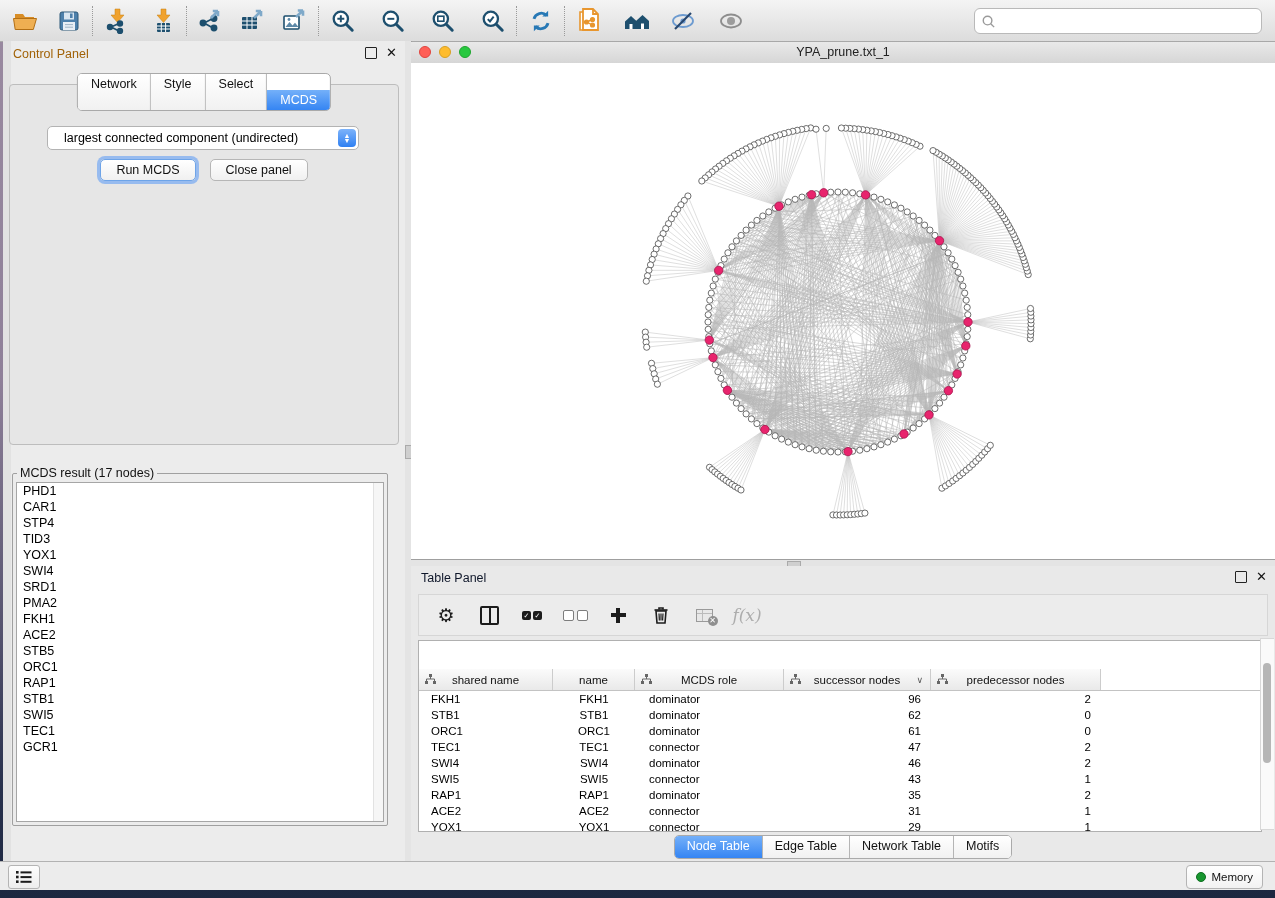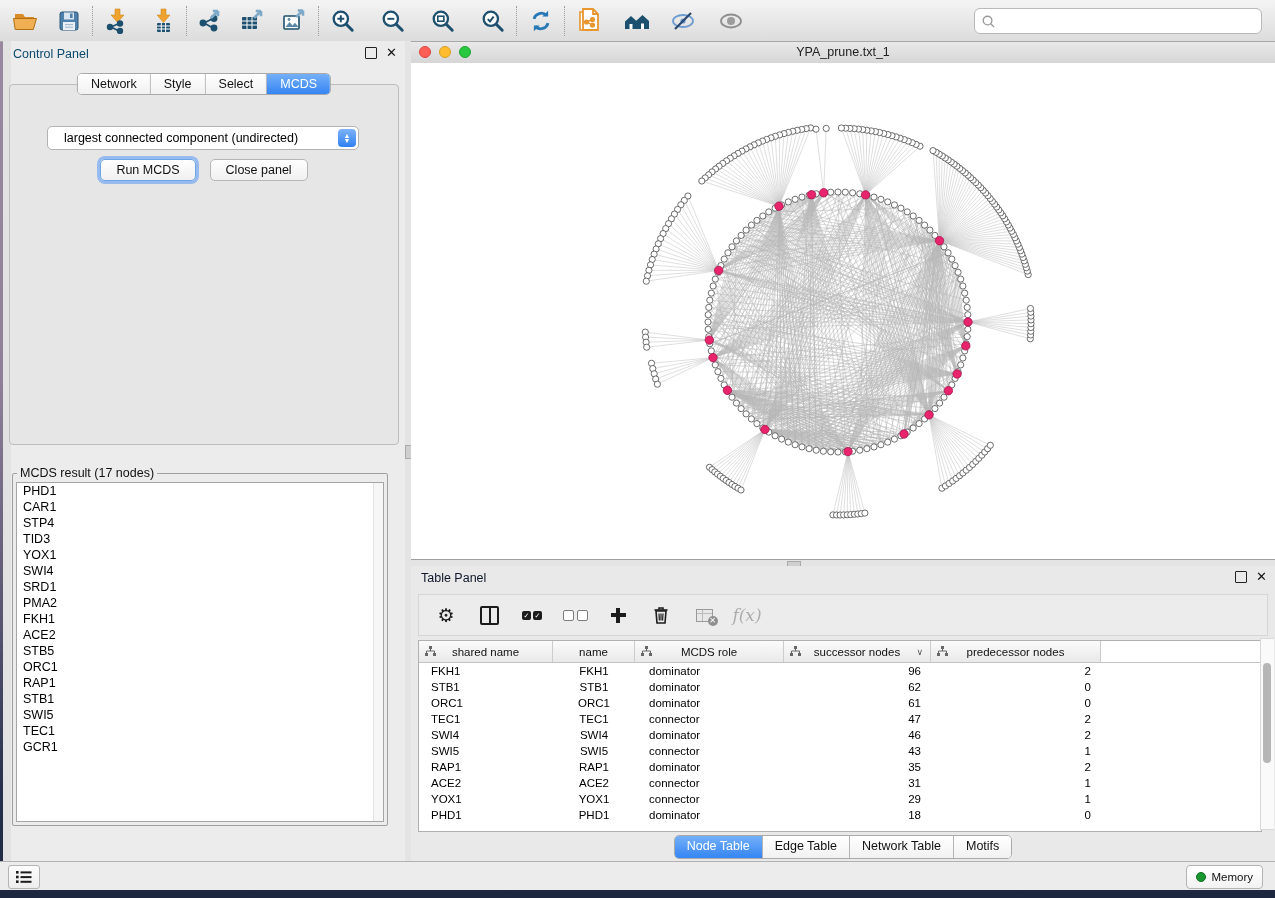--- a/index.html
+++ b/index.html
@@ -16,28 +16,28 @@
   .tbtn{width:34px;height:34px;display:flex;align-items:center;justify-content:center;flex:0 0 auto;}
   .tsep{width:1px;height:30px;border-left:1px dotted #9a9a9a;margin:0 6px;flex:0 0 auto;}
   .search-wrap{position:absolute;right:13px;top:8px;width:286px;height:24px;background:#fff;
     border:1px solid #b9b9b9;border-radius:6px;display:flex;align-items:center;}
   .search-wrap svg{margin-left:6px;}
   .search-wrap input{border:none;outline:none;flex:1;height:18px;font-size:12px;background:transparent;}
   
   .control-panel{position:absolute;left:3px;top:41px;width:402px;bottom:36px;background:#ececec;border-right:1px solid #a8a8a8;}
   .cp-inner-shade{position:absolute;left:0;top:0;width:8px;bottom:0;background:#e2e2e2;}
   .cp-header{position:absolute;left:0;top:0;right:0;height:27px;}
-  .cp-title{position:absolute;left:10px;top:6px;font-size:12.5px;color:#0c4a6e;}
+  .cp-title{position:absolute;left:10px;top:6px;font-size:12.5px;color:#a16207;}
   .win-btns{position:absolute;right:8px;top:6px;display:flex;gap:9px;align-items:center;}
   .float-btn{width:10px;height:10px;border:1.6px solid #222;border-radius:1px;}
   .close-btn{font-size:13px;font-weight:bold;color:#111;line-height:10px;}
   .mac-tabs{position:absolute;top:32px;left:50%;transform:translateX(-50%);display:flex;z-index:3;
     border:1px solid #a9a9a9;border-radius:5px;overflow:hidden;background:#fff;}
   .mac-tab{padding:3px 13px;font-size:12.5px;color:#111;background:linear-gradient(#fff,#f1f1f1);border-right:1px solid #b5b5b5;cursor:default;}
-  .mac-tab:last-child{border-right:none;}
+  .mac-tab:last-child{border-right:none;margin-top:16px;}
   .mac-tab.active{background:linear-gradient(#74b0f9,#3585f3);color:#fff;}
   .cp-box{position:absolute;left:6px;top:43px;width:388px;height:359px;background:#e6e6e6;
     border:1px solid #bdbdbd;border-radius:4px;}
   .opt-label{position:absolute;top:22px;width:100%;text-align:center;font-size:13px;color:#111;}
   .mac-select{position:absolute;left:37px;top:41px;width:310px;height:22px;background:#fff;
     border:1px solid #b3b3b3;border-radius:5px;font-size:12.5px;display:flex;align-items:center;}
   .mac-select .sel-text{flex:1;padding-left:16px;white-space:nowrap;overflow:hidden;}
   .sel-stepper{width:18px;height:18px;margin-right:2px;border-radius:4px;
     background:linear-gradient(#7db3fa,#2f80f2);display:flex;flex-direction:column;align-items:center;justify-content:center;color:#fff;}
   .sel-stepper span{font-size:7px;line-height:5px;font-weight:bold;}
@@ -82,21 +82,21 @@
   .plus-glyph{position:relative;width:15px;height:15px;}
   .plus-glyph::before,.plus-glyph::after{content:"";position:absolute;background:#1c1c1c;}
   .plus-glyph::before{left:5.5px;top:0;width:4px;height:15px;}
   .plus-glyph::after{left:0;top:5.5px;width:15px;height:4px;}
   .fx-glyph{font-family:"DejaVu Serif",serif;font-style:italic;font-size:17px;color:#adadad;}
   .tablex-glyph{position:relative;width:15px;height:11px;border:1px solid #9a9a9a;
     background:linear-gradient(#bbb,#bbb) 0 3px/100% 1px no-repeat,linear-gradient(90deg,#bbb,#bbb) 5px 0/1px 100% no-repeat,#e8e8e8;}
   .tablex-glyph span{position:absolute;right:-6px;bottom:-5px;width:10px;height:10px;border-radius:50%;background:#8f8f8f;color:#fff;font-size:8px;line-height:10px;text-align:center;font-weight:bold;}
   .table-wrap{position:absolute;left:7px;top:74px;right:13px;height:190px;background:#fff;border:1px solid #b0b0b0;overflow:hidden;}
   .thead,.tr{display:grid;grid-template-columns:134px 82px 149px 147px 170px 1fr;}
-  .thead{height:21px;background:linear-gradient(#fbfbfb,#e9e9e9);border-bottom:1px solid #c3c3c3;}
+  .thead{height:21px;background:linear-gradient(#fbfbfb,#e9e9e9);border-bottom:1px solid #c3c3c3;margin-top:28px;}
   .th{position:relative;display:flex;align-items:center;justify-content:center;font-size:11.5px;color:#111;border-right:1px solid #cccccc;}
   .th.noborder{border-right:none;background:#fff;}
   .th .hier{position:absolute;left:6px;top:5px;}
   .th .sort{position:absolute;right:7px;font-size:9px;color:#555;}
   .tr{height:16px;}
   .td{font-size:11.5px;color:#000;line-height:16px;white-space:nowrap;overflow:hidden;}
   .td.c1{padding-left:12px;}
   .td.c2{text-align:center;}
   .td.c3{padding-left:14px;}
   .td.num{text-align:right;padding-right:10px;}

